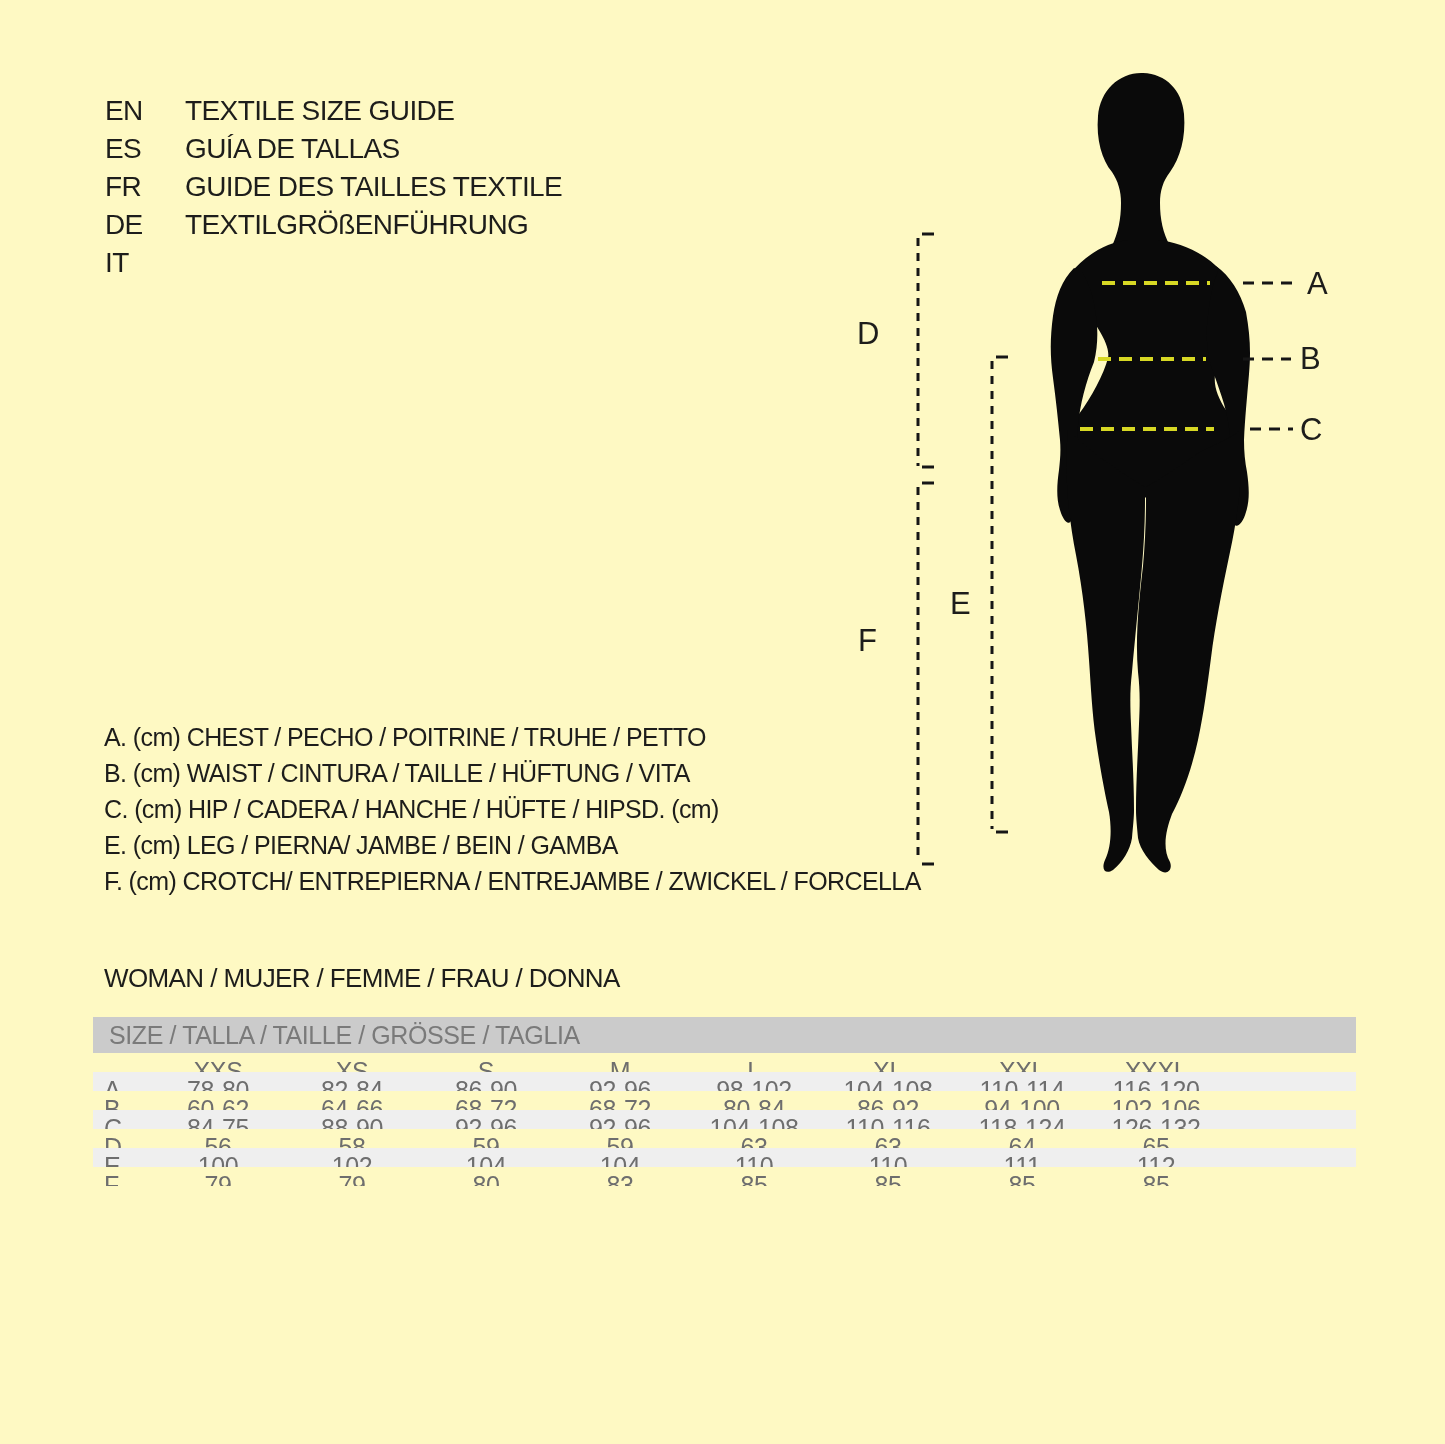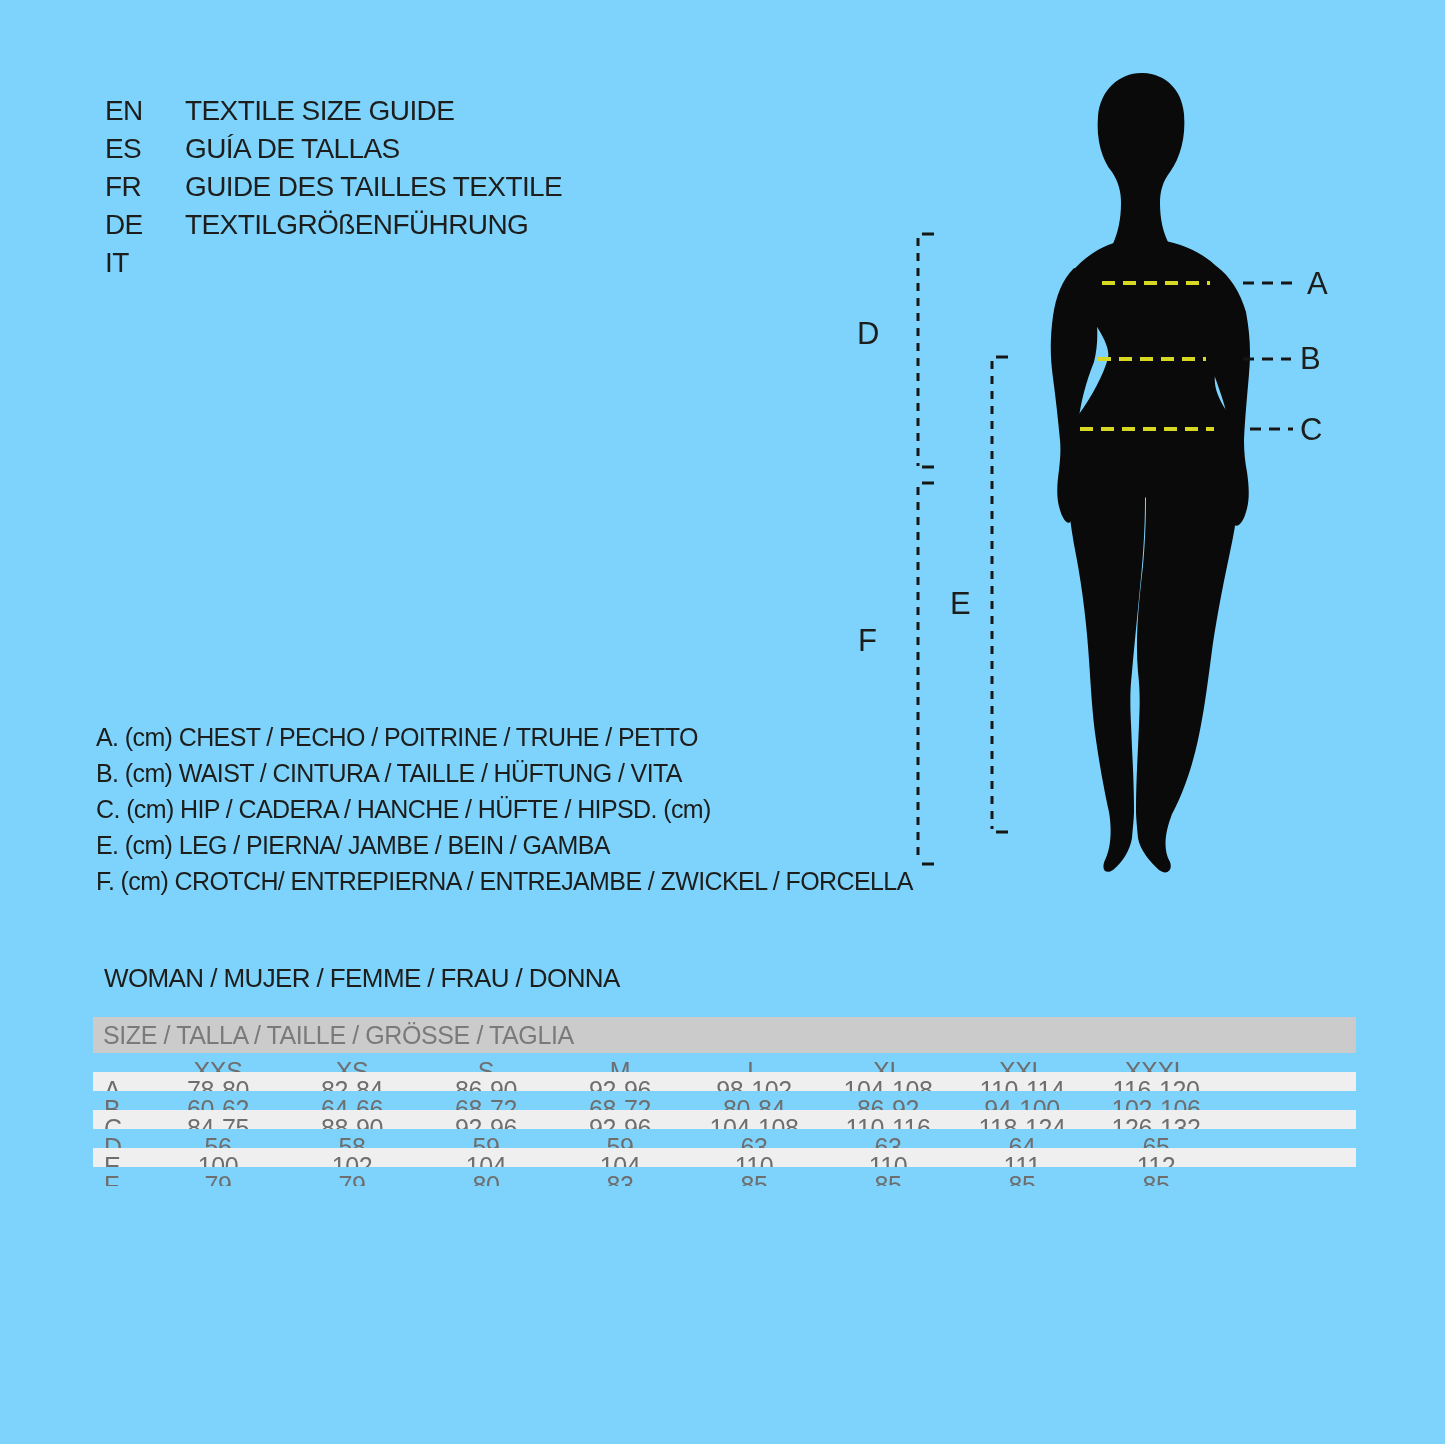--- a/index.html
+++ b/index.html
@@ -1,35 +1,35 @@
 <!DOCTYPE html>
 <html><head>
 <meta charset="utf-8">
 <style>
   html,body{margin:0;padding:0;background:#ffffff;}
   .canvas{
     position:relative;
     width:1445px;height:1444px;
-    background:#7dd3fc;
+    background:#fef9c3;
     font-family:"Liberation Sans", sans-serif;
     color:#1d1d1b;
     overflow:hidden;
   }
   
   .languages{position:absolute;left:105px;top:92px;}
   .lang-row{display:flex;line-height:38px;font-size:28px;letter-spacing:-0.6px;}
   .lang-code{width:80px;flex:0 0 80px;}
   
-  .legend{position:absolute;left:96px;top:719px;}
+  .legend{position:absolute;left:104px;top:719px;}
   .legend-line{line-height:36px;font-size:25px;letter-spacing:-0.6px;white-space:nowrap;}
   
   .gender{position:absolute;left:104px;top:962px;font-size:26px;line-height:32px;letter-spacing:-0.6px;font-weight:normal;margin:0;}
   
   .size-table{position:absolute;left:93px;top:1017px;width:1263px;font-size:25px;letter-spacing:-0.4px;}
-  .table-header-band{height:36px;line-height:36px;background:#cbcbcb;color:#7a7a7a;padding-left:10px;box-sizing:border-box;}
+  .table-header-band{height:36px;line-height:36px;background:#cbcbcb;color:#7a7a7a;padding-left:16px;box-sizing:border-box;}
   .trow{display:grid;grid-template-columns:58px repeat(8,134px) 1fr;height:19px;line-height:36px;color:#6e6e6e;}
   .trow.stripe{background:#efefef;}
   .cell{text-align:center;overflow:hidden;}
   .rowlabel{text-align:left;padding-left:11px;}
   
   .figure-svg{position:absolute;left:840px;top:60px;width:605px;height:840px;}
   .fig-label{font-family:"Liberation Sans", sans-serif;font-size:31px;fill:#1d1d1b;letter-spacing:-0.5px;}
 </style>
 </head>
 <body>

